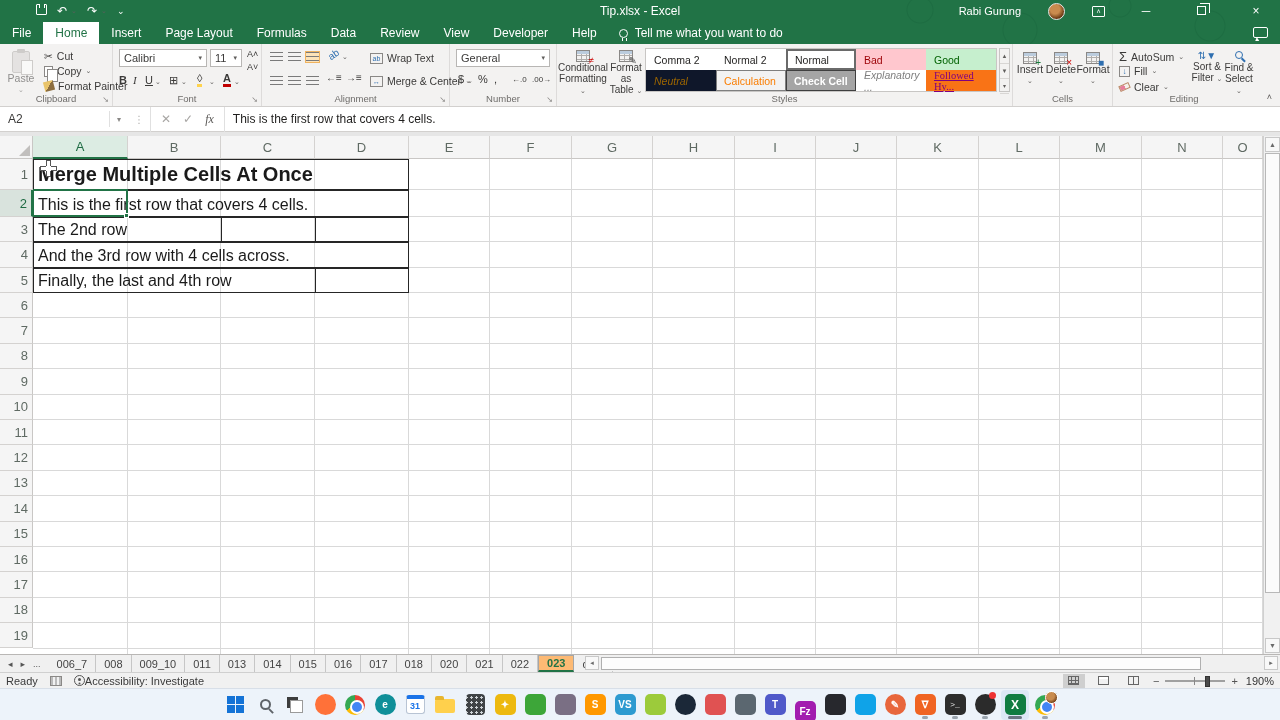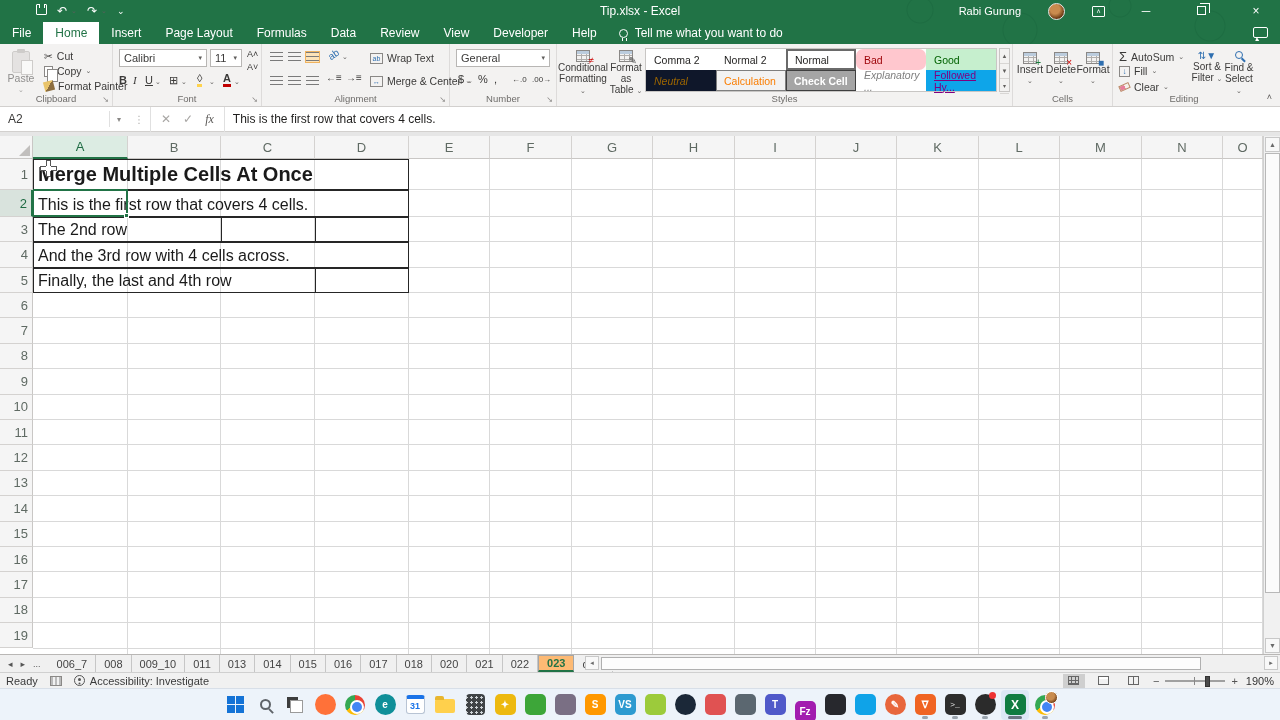--- a/index.html
+++ b/index.html
@@ -309,27 +309,27 @@
       <span class="mgrid">
           <span class="ov" style="color:#555;">✎</span>
         </span>
       <span>Format as</span>
         <span><span>Table</span> <span class="caret">⌄</span></span>
     </div>
     <div class="stylebox" id="stylebox">
         <div class="styleitem" style="background: rgb(255, 255, 255); color: rgb(31, 30, 29);">Comma 2</div>
         <div class="styleitem" style="background: rgb(255, 255, 255); color: rgb(31, 30, 29);">Normal 2</div>
         <div class="styleitem" style="background: rgb(255, 255, 255); color: rgb(31, 30, 29); border: 2px solid rgb(106, 106, 106);">Normal</div>
-        <div class="styleitem" style="background: rgb(255, 199, 206); color: rgb(156, 0, 6); border-radius: 7px;">Bad</div>
+        <div class="styleitem" style="background: rgb(255, 199, 206); color: rgb(156, 0, 6);">Bad</div>
         <div class="styleitem" style="background: rgb(198, 239, 206); color: rgb(0, 97, 0);">Good</div>
         <div class="styleitem" style="background: #0f172a; color: rgb(156, 101, 0); font-style: italic;">Neutral</div>
         <div class="styleitem" style="background: rgb(242, 242, 242); color: rgb(250, 125, 0); border: 1px solid rgb(127, 127, 127);">Calculation</div>
         <div class="styleitem" style="background: rgb(165, 165, 165); color: rgb(255, 255, 255); border: 1px solid rgb(63, 63, 63); font-weight: bold;">Check Cell</div>
         <div class="styleitem" style="background: rgb(255, 255, 255); color: rgb(127, 127, 127); font-style: italic;">Explanatory ...</div>
-        <div class="styleitem" style="background: #0ea5e9; color: rgb(128, 0, 128); text-decoration: underline;">Followed Hy...</div>
+        <div class="styleitem" style="background: #f97316; color: rgb(128, 0, 128); text-decoration: underline; font-family: Liberation Serif, serif;">Followed Hy...</div>
       </div>
     <div class="stylescroll">
         <div>▲</div>
         <div>▼</div>
         <div>▾</div>
       </div>
     <div class="glabel">Styles</div>
   </div>
 
   <div class="rgroup" style="left:1013px;width:100px;">
@@ -530,21 +530,21 @@
 <div class="hscroll">
   <div class="hs-btn">◂</div>
   <div class="hs-thumb"></div>
   <div class="hs-btn" style="position:absolute;right:2px;">▸</div>
 </div>
 
 <div class="statusbar">
   <div class="sb-left">
     <span>Ready</span>
     <span class="macro-ic"></span>
-    <span style="display:flex;align-items:center;gap:5px;">
+    <span style="display:flex;align-items:center;">
       <span class="acc-ic"></span>
       <span>Accessibility: Investigate</span>
     </span>
   </div>
   <div class="sb-right">
     <span class="viewbtn sel">
         <span class="vb-ic grid"></span>
       </span>
     <span class="viewbtn">
         <span class="vb-ic pl"></span>

